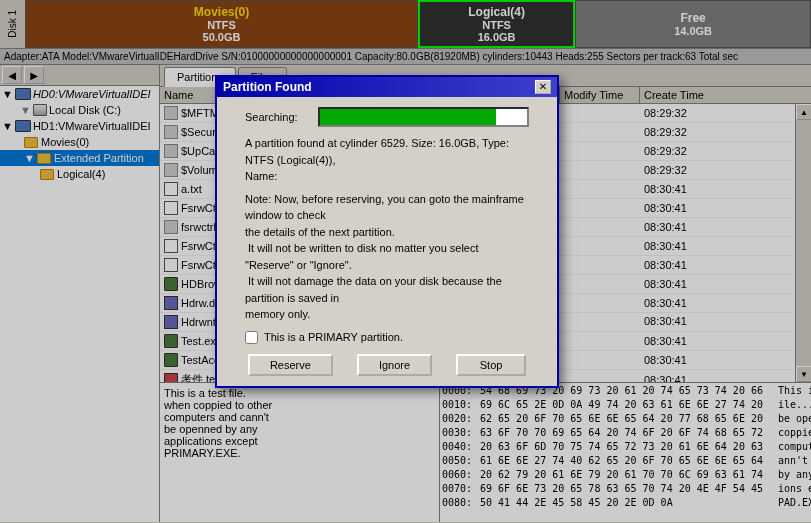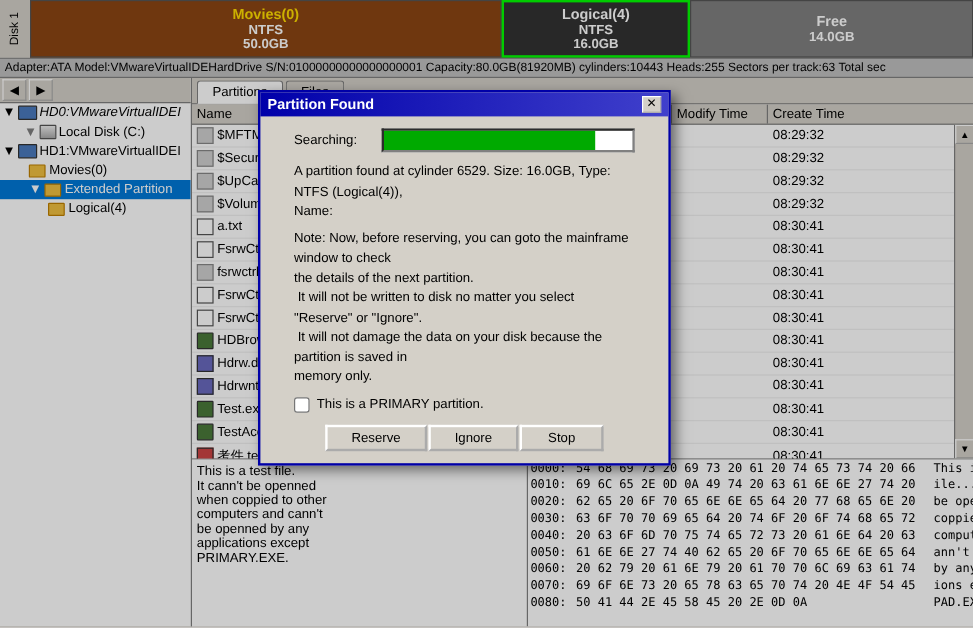--- a/index.html
+++ b/index.html
@@ -352,21 +352,20 @@
             <div style="width:16px;height:16px;background:#d4d0c8;border:1px outset #fff;display:flex;align-items:center;justify-content:center;font-size:8px;cursor:pointer;">▼</div>
           </div>
         </div>
       </div>
 
       <div style="display:flex; height:140px; border-top:1px solid #808080;">
 
         <div style="flex:0 0 280px; border-right:1px solid #808080; background:#fff; padding:4px; font-size:11px; overflow:hidden;">
           <div id="text-preview-content">
               <div>This is a test file.</div>
-              <div>It cann't be openned</div>
               <div>when coppied to other</div>
               <div>computers and cann't</div>
               <div>be openned by any</div>
               <div>applications except</div>
               <div>PRIMARY.EXE.</div>
             </div>
         </div>
 
         <div style="flex:1; background:#fff; font-family:monospace; font-size:10px; padding:2px; overflow:hidden; display:flex;">
           <div style="width:38px; flex-shrink:0;" id="hex-offsets">
@@ -434,21 +433,21 @@
           &nbsp;It will not be written to disk no matter you select "Reserve" or "Ignore".<br>
           &nbsp;It will not damage the data on your disk because the partition is saved in<br>
           memory only.
         </div>
 
         <div style="display:flex;align-items:center;margin-bottom:10px;">
           <input type="checkbox" style="margin-right: 6px;">
           <span style="font-size:11px;">This is a PRIMARY partition.</span>
         </div>
 
-        <div style="display:flex;justify-content:center;gap:1px;">
+        <div style="display:flex;justify-content:center;gap:24px;">
           <button style="padding:3px 20px;background:#d4d0c8;border:2px outset #fff;font-size:11px;cursor:pointer;min-width:70px;">Reserve</button>
           <button style="padding:3px 20px;background:#d4d0c8;border:2px outset #fff;font-size:11px;cursor:pointer;min-width:70px;">Ignore</button>
           <button style="padding:3px 20px;background:#d4d0c8;border:2px outset #fff;font-size:11px;cursor:pointer;min-width:70px;">Stop</button>
         </div>
       </div>
     </div>
   </div>
 
 </div>
 

